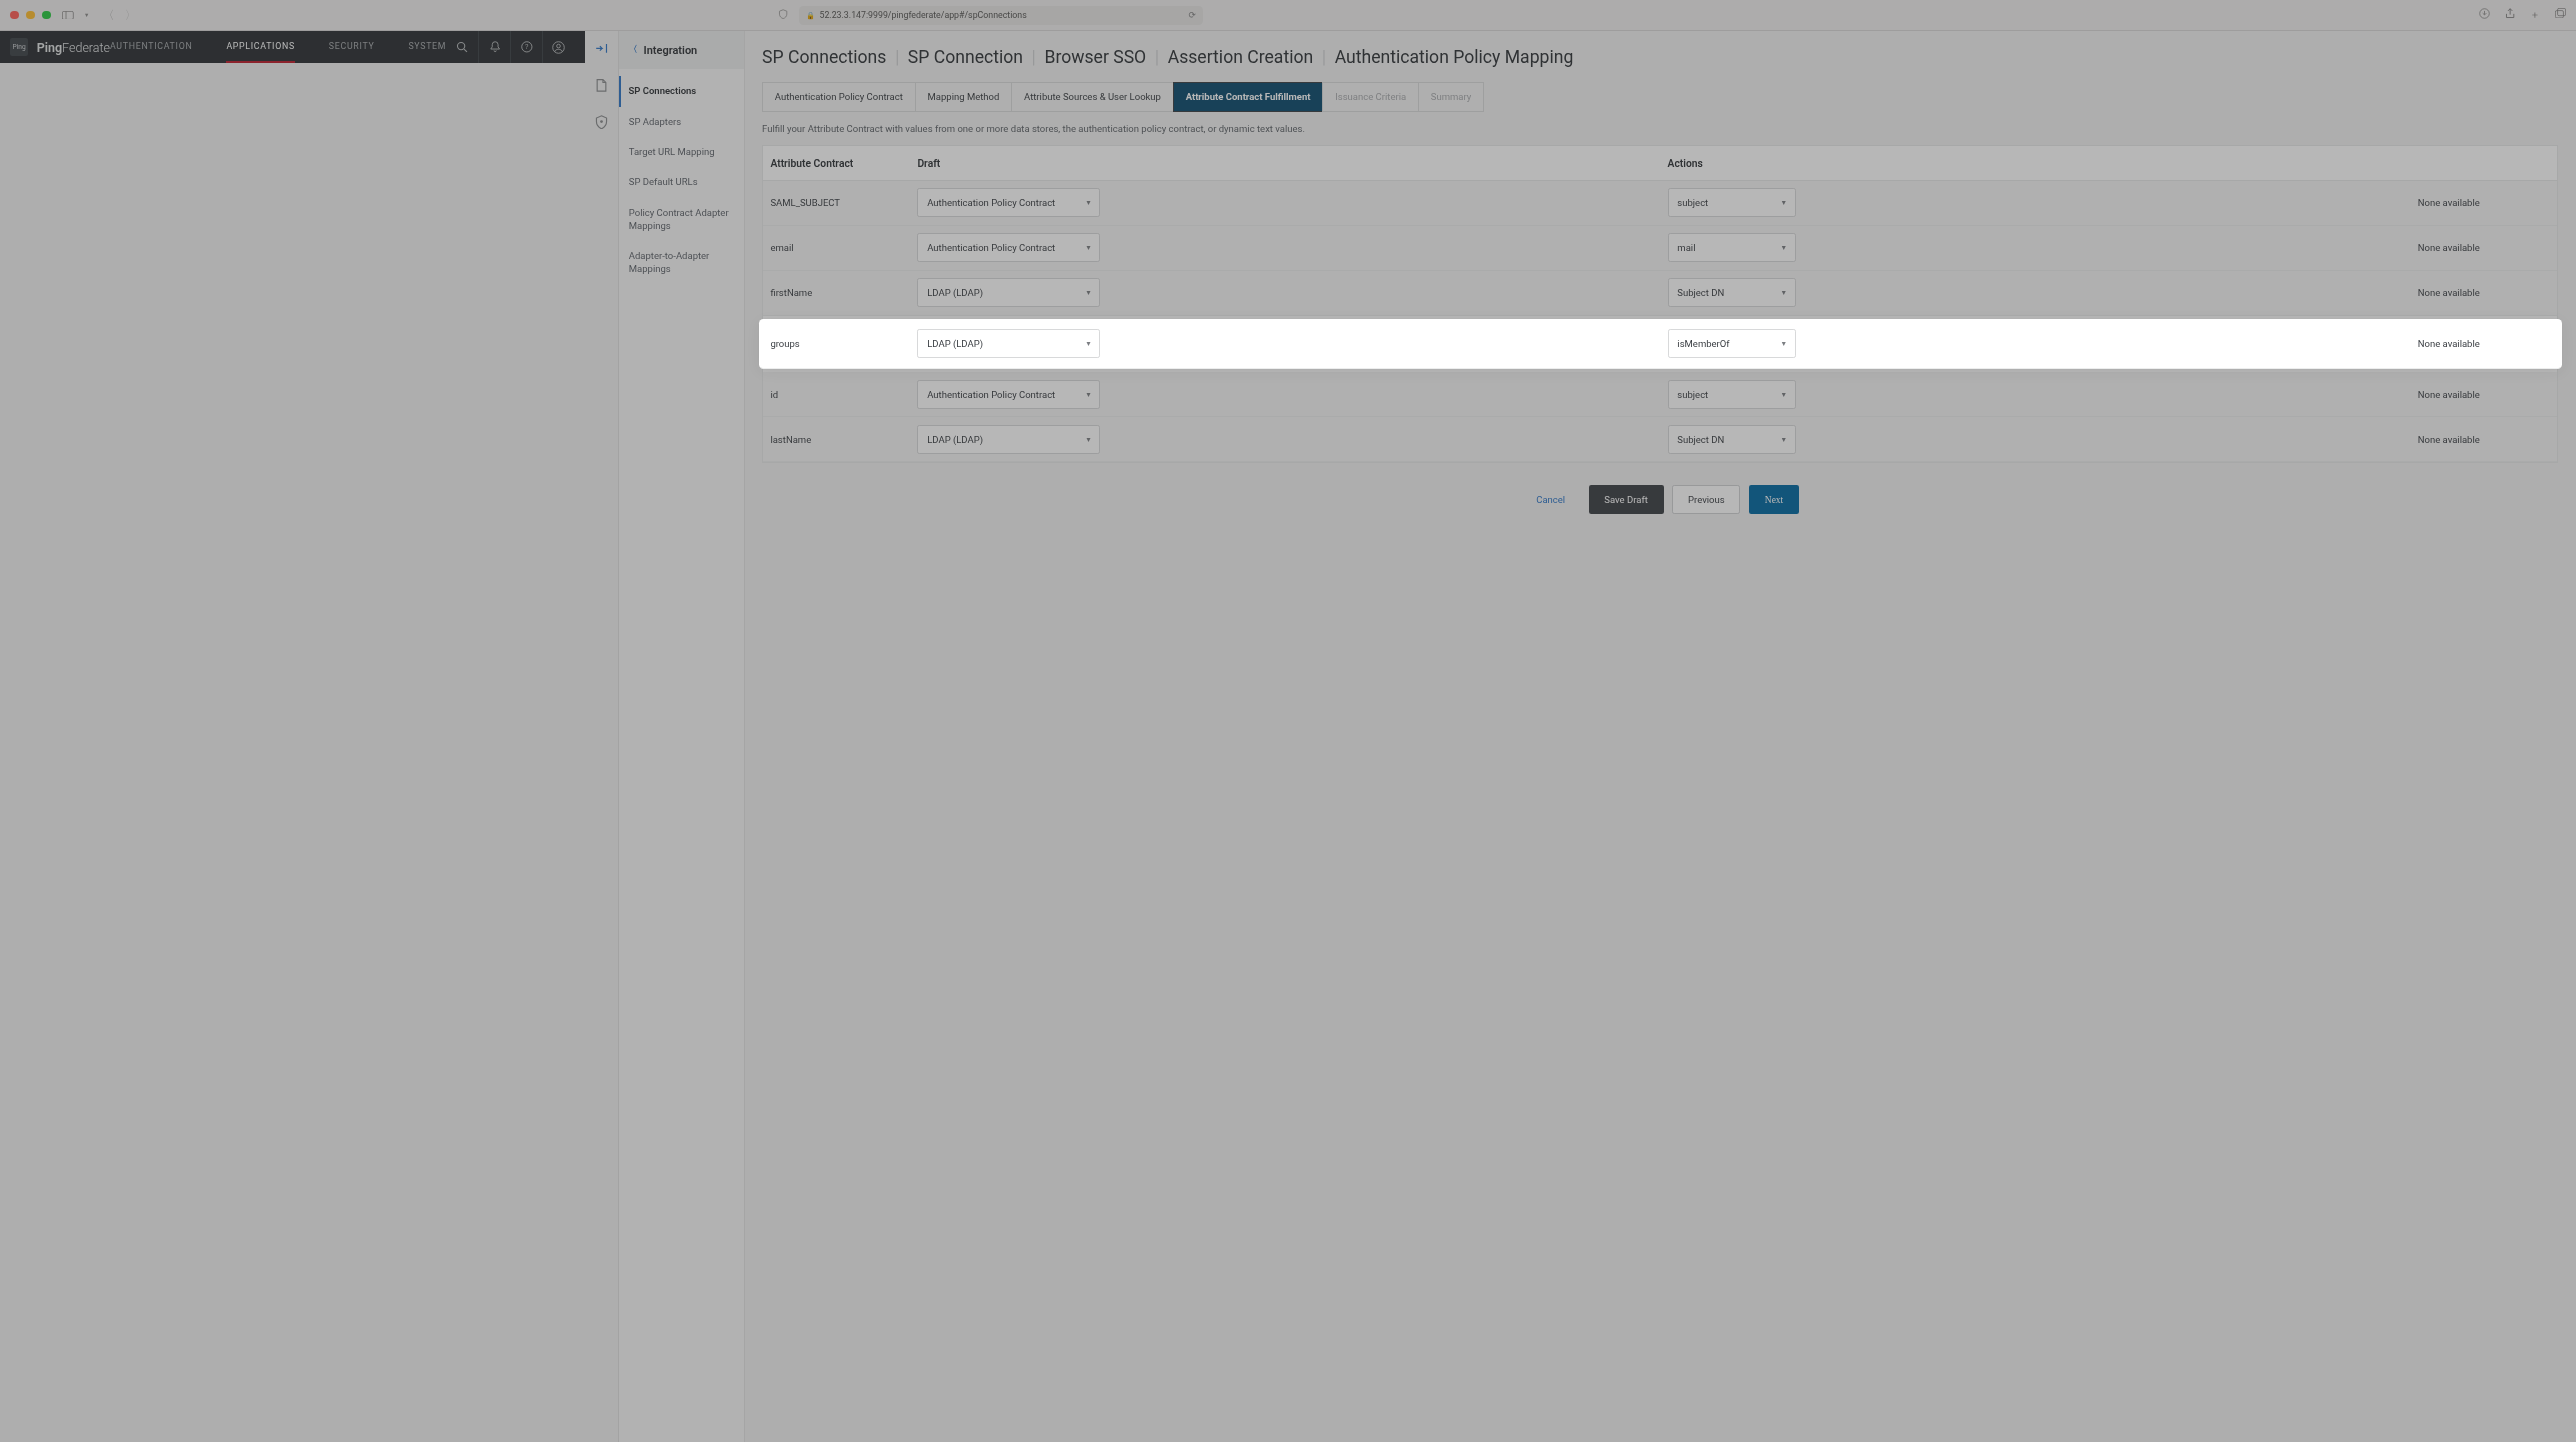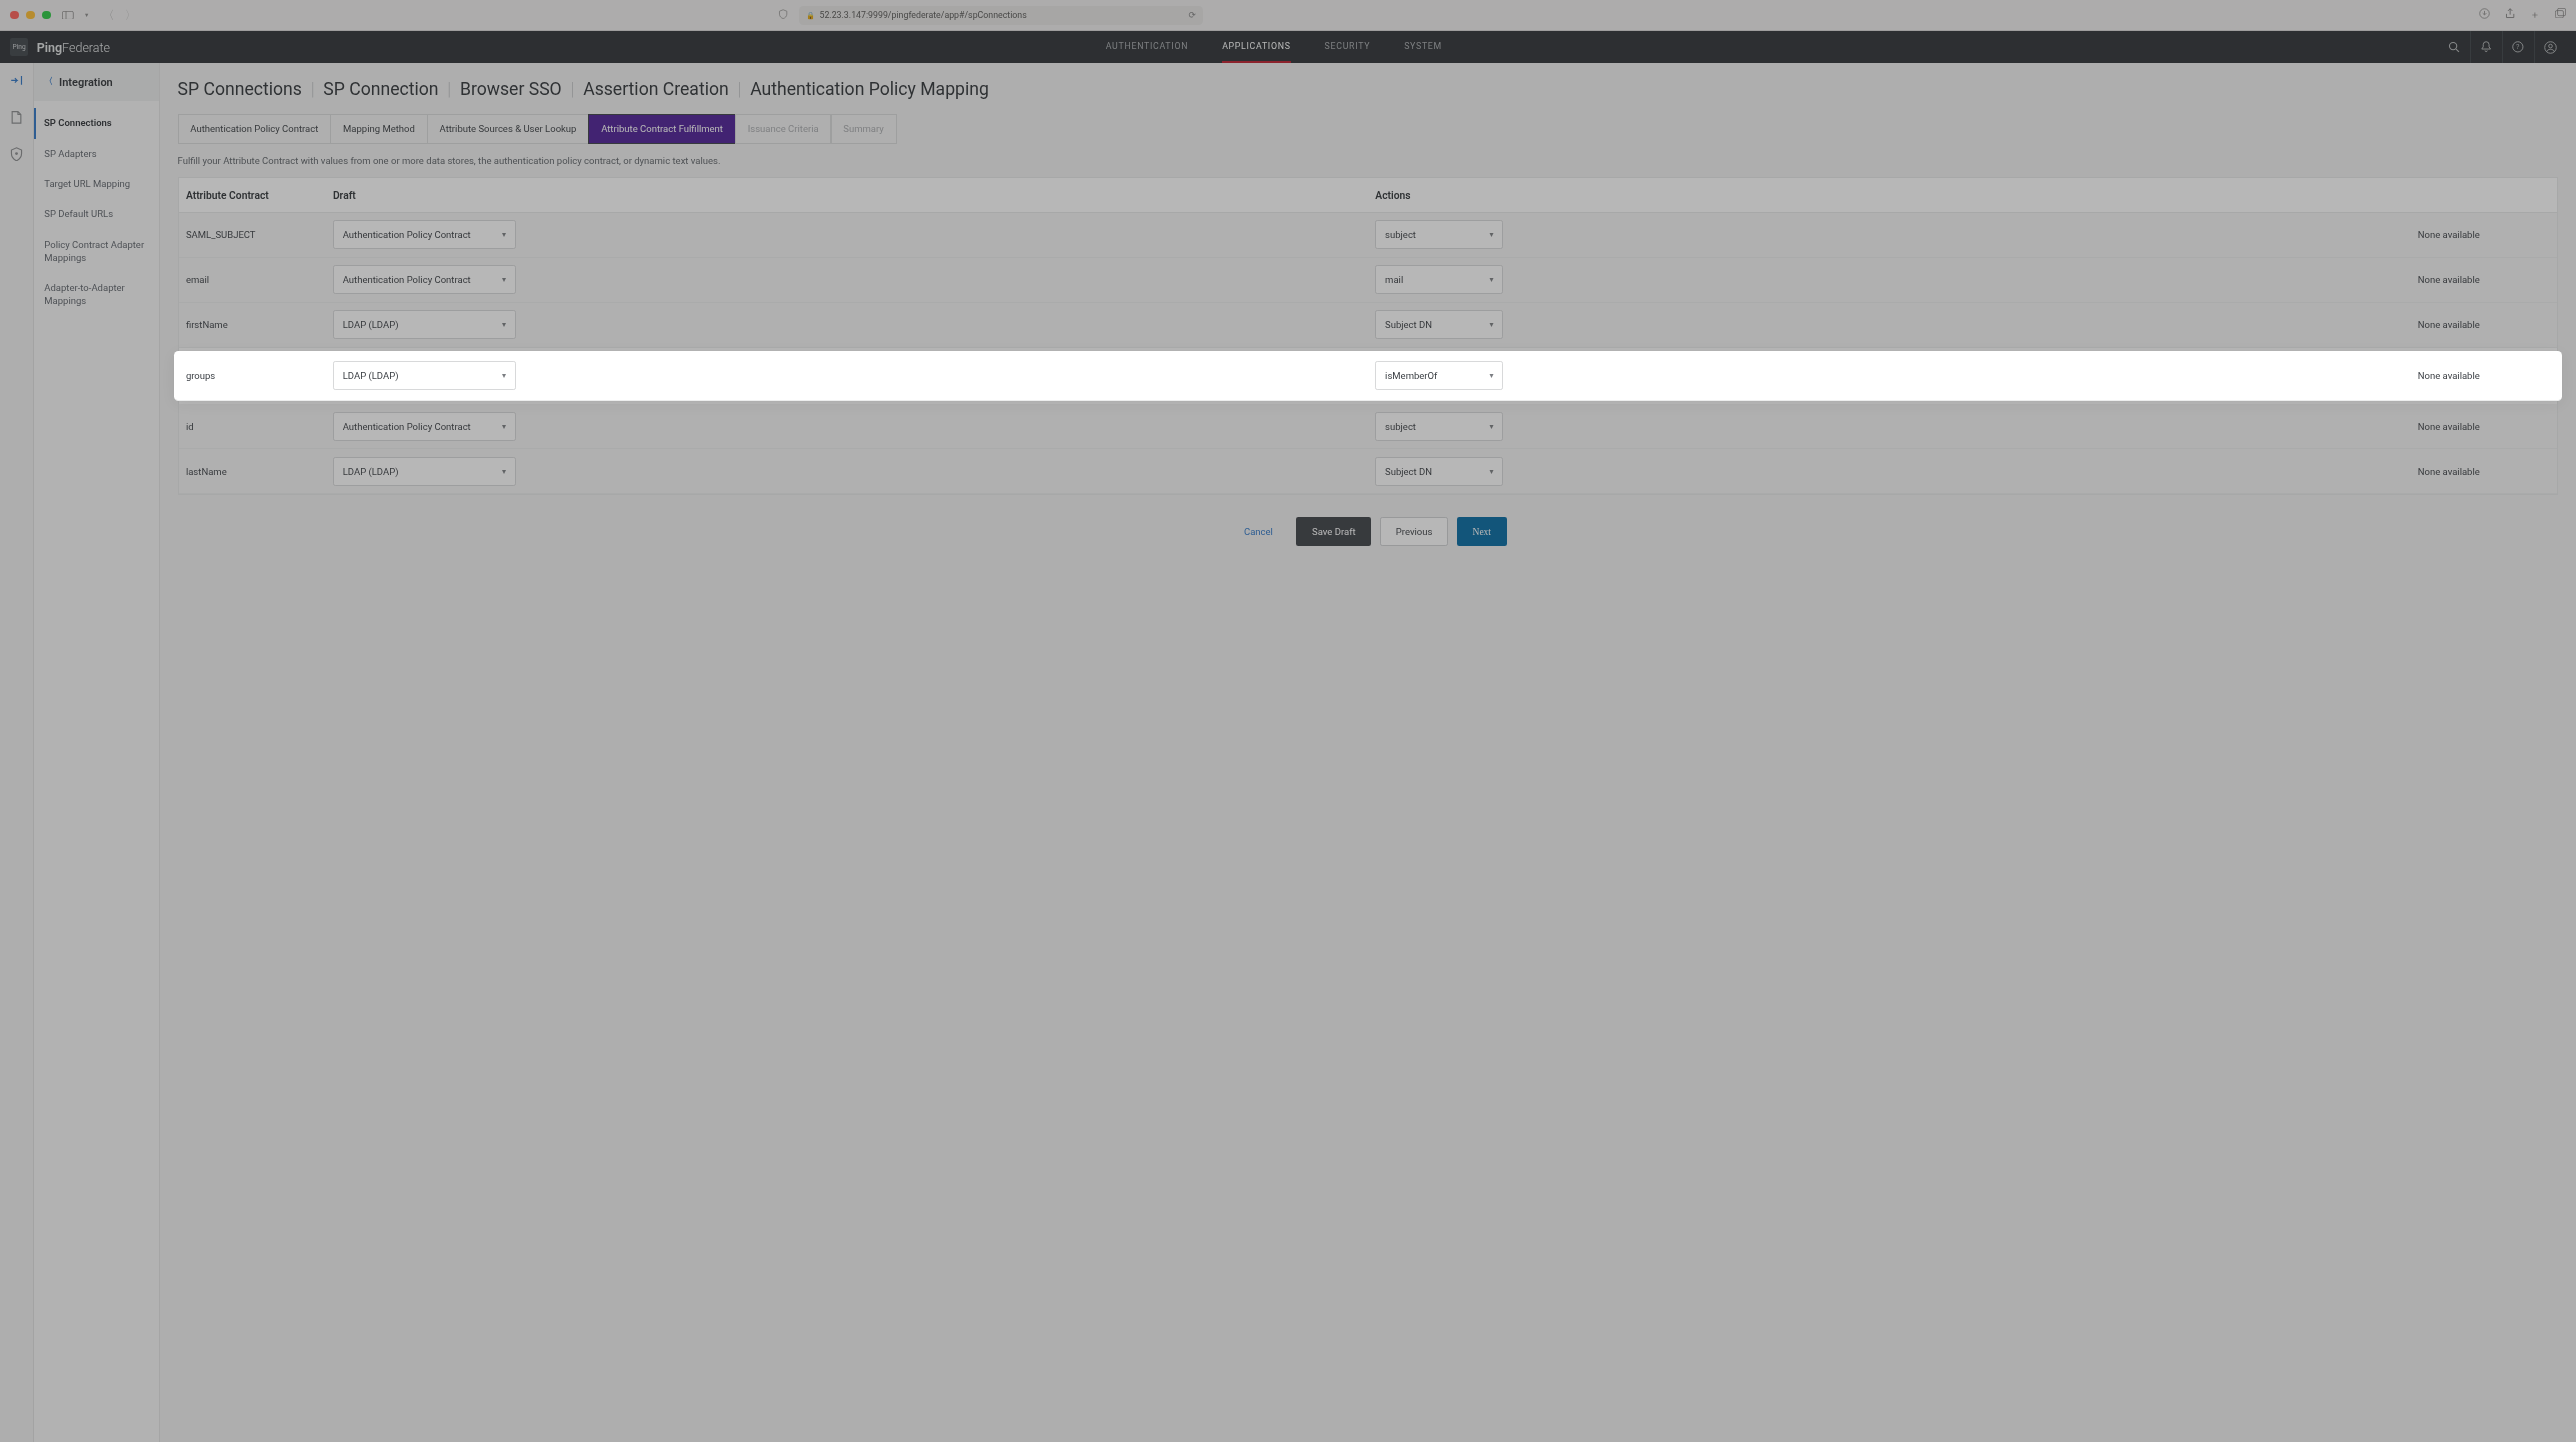--- a/index.html
+++ b/index.html
@@ -14,21 +14,21 @@
   .nav-arrows{display:flex;gap:10.3px;margin-left:7.3px;color:#b5b4b3;}
   .addr-wrap{flex:0 0 425px;margin:0 auto;display:flex;align-items:center;}
   .shield{color:#9b9a98;margin-right:10.3px;font-size:9.5px;}
   .addr{flex:1;height:19px;background:#e6e5e4;border-radius:4.4px;display:flex;align-items:center;padding:0 7.3px;font-size:8.8px;color:#565553;justify-content:center;gap:4.4px;}
   .addr .lock{font-size:7.3px;}
   .addr .refresh{margin-left:auto;color:#808080;}
   .brw-right{display:flex;gap:14.7px;color:#767573;font-size:10.3px;margin-left:auto;}
   
   .overlay { position:fixed; inset:0; background:rgba(50,50,50,0.35); pointer-events:none; z-index:5;}
   
-  .app { position:relative; height:calc(100% - 31px); display:flex; flex-direction:column; }
+  .app { position:relative; height:calc(100% - 31px); display:flex; }
   .topnav{height:32px;background:#2b2f33;color:#c3c6c8;display:flex;align-items:center;padding:0 10.3px;font-size:9.5px;}
   .brand{display:flex;align-items:center;gap:8.8px;color:#e4e6e7;font-size:12.5px;font-weight:400;}
   .brand-sq{width:17.6px;height:17.6px;background:#3e4449;border-radius:2.2px;display:flex;align-items:center;justify-content:center;font-size:6.6px;color:#cfd2d4;}
   .brand span b{font-weight:600;}
   .navlinks{margin:0 auto;display:flex;gap:34px;font-size:8.8px;letter-spacing:0.7px;text-align:center;}
   .navlinks a{text-decoration:none;color:#a6a9ac;padding:10.3px 0;display:inline-block;}
   .navlinks a.active{color:#fff;border-bottom:2.2px solid #bd1c2b;}
   .nav-icons{display:flex;gap:0;color:#b6b9bb;}
   .nav-icons .nbtn{width:32px;height:32px;display:flex;align-items:center;justify-content:center;border-left:0.7px solid #3d4247;font-size:11px;}
   .nav-icons .nbtn:first-child{border-left:none;}
@@ -43,21 +43,21 @@
   .sidelist{padding:7.3px 0;}
   .sidelist a{display:block;padding:8.8px 10.3px;color:#5f646b;text-decoration:none;font-size:9.5px;line-height:1.35;}
   .sidelist a.active{color:#2e3236;font-weight:600;border-left:2.2px solid #2d75c6;padding-left:8px;}
   
   .content{flex:1;overflow:auto;padding:16px 17.6px 29px;position:relative;}
   .crumbs{font-size:17.6px;color:#2f3337;display:flex;flex-wrap:wrap;gap:8.8px;align-items:center;margin-bottom:14.7px;font-weight:400;}
   .crumbs .sep{color:#c4c6c8;font-weight:300;}
   
   .steptabs{display:flex;margin-bottom:10.3px;}
   .steptabs .st{padding:8.8px 11.7px;font-size:9.5px;background:#f3f3f3;color:#3c4044;border:0.7px solid #d9dadb;margin-right:-0.7px;}
-  .steptabs .st.active{background:#4c1d95;color:#fff;border-color:#3b3f44;}
+  .steptabs .st.active{background:#0c4a6e;color:#fff;border-color:#3b3f44;font-weight:bold;}
   .steptabs .st.disabled{color:#a9abae;}
   
   .hint{font-size:9.5px;color:#5f6469;margin-bottom:11.7px;}
   
   .grid{border:0.7px solid #e7e8e9;background:#fff;}
   .ghead{display:grid;grid-template-columns:147px 1fr 1fr 147px;background:#fff;border-bottom:0.7px solid #e7e8e9;}
   .ghead>div{padding:10.3px 7.3px;font-size:10.3px;font-weight:600;color:#2f3337;}
   .grow{display:grid;grid-template-columns:147px 1fr 1fr 147px;align-items:center;border-bottom:0.7px solid #eceded;background:#f5f5f5;min-height:45px;padding:7.3px 0;}
   .grow:nth-child(odd){}
   .grow>div{padding:0 7.3px;font-size:9.5px;color:#3b3f44;}

